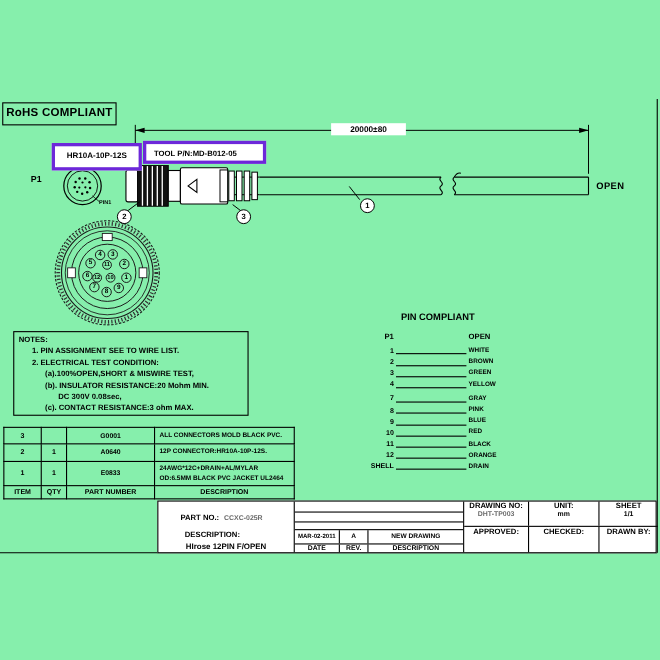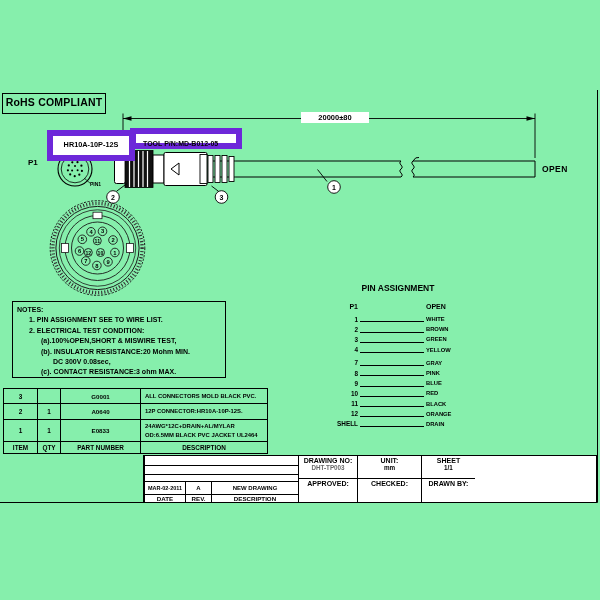--- a/index.html
+++ b/index.html
@@ -5,21 +5,21 @@
   html,body{margin:0;padding:0;background:#fff;}
   body{width:600px;height:600px;position:relative;font-family:"Liberation Sans",sans-serif;color:#000;}
   .abs{position:absolute;}
   .sheet{position:absolute;left:0;top:0;width:600px;height:600px;background:#86efac;overflow:hidden;}
   svg{position:absolute;left:0;top:0;}
   svg text{font-family:"Liberation Sans",sans-serif;font-weight:bold;fill:#000;}
 
   
   .rohs{left:2px;top:93px;width:102px;height:19px;border:1px solid #000;text-align:center;
         line-height:17px;font-size:10.5px;font-weight:bold;letter-spacing:.2px;}
-  .lblbox{border:6px solid #6d28d9;font-weight:bold;background:#fff;}
+  .lblbox{border:3px solid #6d28d9;font-weight:bold;background:#fff;}
   .hr10a{left:47px;top:130px;width:76px;height:19px;font-size:7.3px;text-align:center;line-height:17px;}
   .toolbox{left:130px;top:128px;width:112px;height:21px;font-size:7px;line-height:19px;padding-left:7px;box-sizing:border-box;}
   .p1lab{left:28px;top:158px;font-size:8px;font-weight:bold;}
   .pin1lab{left:90px;top:181px;font-size:5px;font-weight:bold;}
   .dimlab{left:301px;top:112px;width:68px;height:11px;background:#fff;text-align:center;
           font-size:7.5px;font-weight:bold;line-height:11px;}
   .openlab{left:542px;top:164px;font-size:8.5px;font-weight:bold;letter-spacing:.4px;}
 
   
   .notes{left:12px;top:301px;width:214px;height:77px;border:1px solid #000;font-size:7px;
@@ -219,21 +219,21 @@
   <div class="abs notes">
     <div class="n0">NOTES:</div>
     <div class="n1">1. PIN ASSIGNMENT SEE TO WIRE LIST.</div>
     <div class="n1">2. ELECTRICAL TEST CONDITION:</div>
     <div class="n2">(a).100%OPEN,SHORT &amp; MISWIRE TEST,</div>
     <div class="n2">(b). INSULATOR RESISTANCE:20 Mohm MIN.</div>
     <div class="n3">DC 300V 0.08sec,</div>
     <div class="n2">(c). CONTACT RESISTANCE:3 ohm MAX.</div>
   </div>
 
-  <div class="abs pa-title">PIN ASSIGNMENT</div>
+  <div class="abs pa-title">PIN COMPLIANT</div>
   <div class="abs pa">
     <div class="pa-head">
       <span class="pa-h1">P1</span>
       <span class="pa-sp"></span>
       <span class="pa-h2">OPEN</span>
     </div>
     <div class="pa-row">
         <span class="pa-pin">1</span>
         <span class="pa-line"></span>
         <span class="pa-wire">WHITE</span>
@@ -319,20 +319,28 @@
     <tr style="height:12px">
       <td class="hd">ITEM</td>
       <td class="hd">QTY</td>
       <td class="hd">PART NUMBER</td>
       <td class="hd">DESCRIPTION</td>
     </tr>
   </tbody>
     </table>
 
   <div class="abs tb">
+    <div class="tb-left">
+      <div class="abs" style="left:20px;top:4px;">
+        <span class="tb-label">PART NO.:</span>
+        <span class="tb-val">CCXC-025R</span>
+      </div>
+      <div class="abs tb-label" style="left:24px;top:27px;">DESCRIPTION:</div>
+      <div class="abs tb-label" style="left:0;top:36px;width:123px;text-align:center;font-size:7.2px;">HIrose 12PIN F/OPEN</div>
+    </div>
 
     <div class="tb-mid">
       <div class="thin t1"></div>
       <div class="thin t2"></div>
       <div class="thin t3"></div>
       <div class="rev-data">
         <div class="rc1 rev-date">MAR-02-2011</div>
         <div class="rc2 rev-sm">A</div>
         <div class="rc3 rev-sm">NEW DRAWING</div>
       </div>

